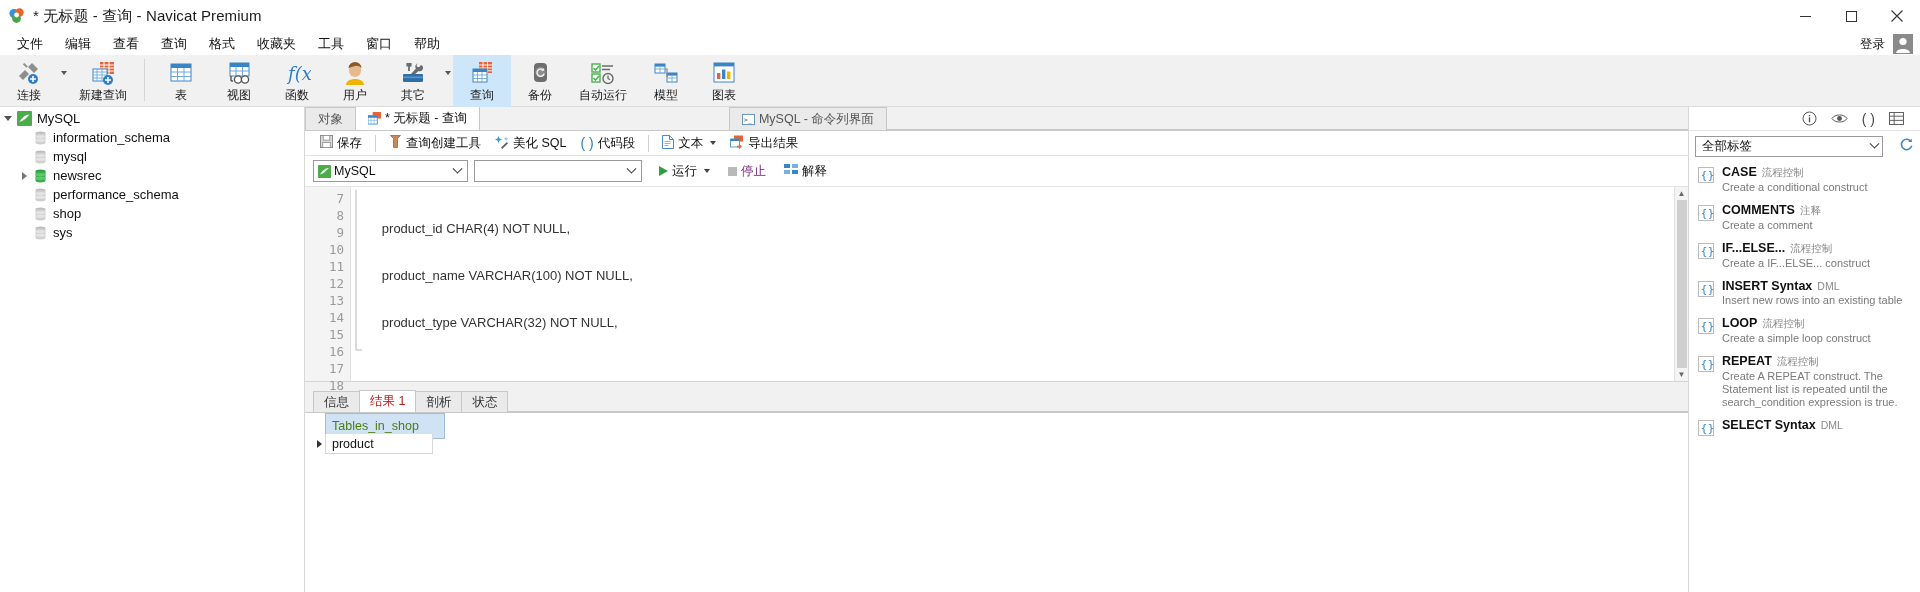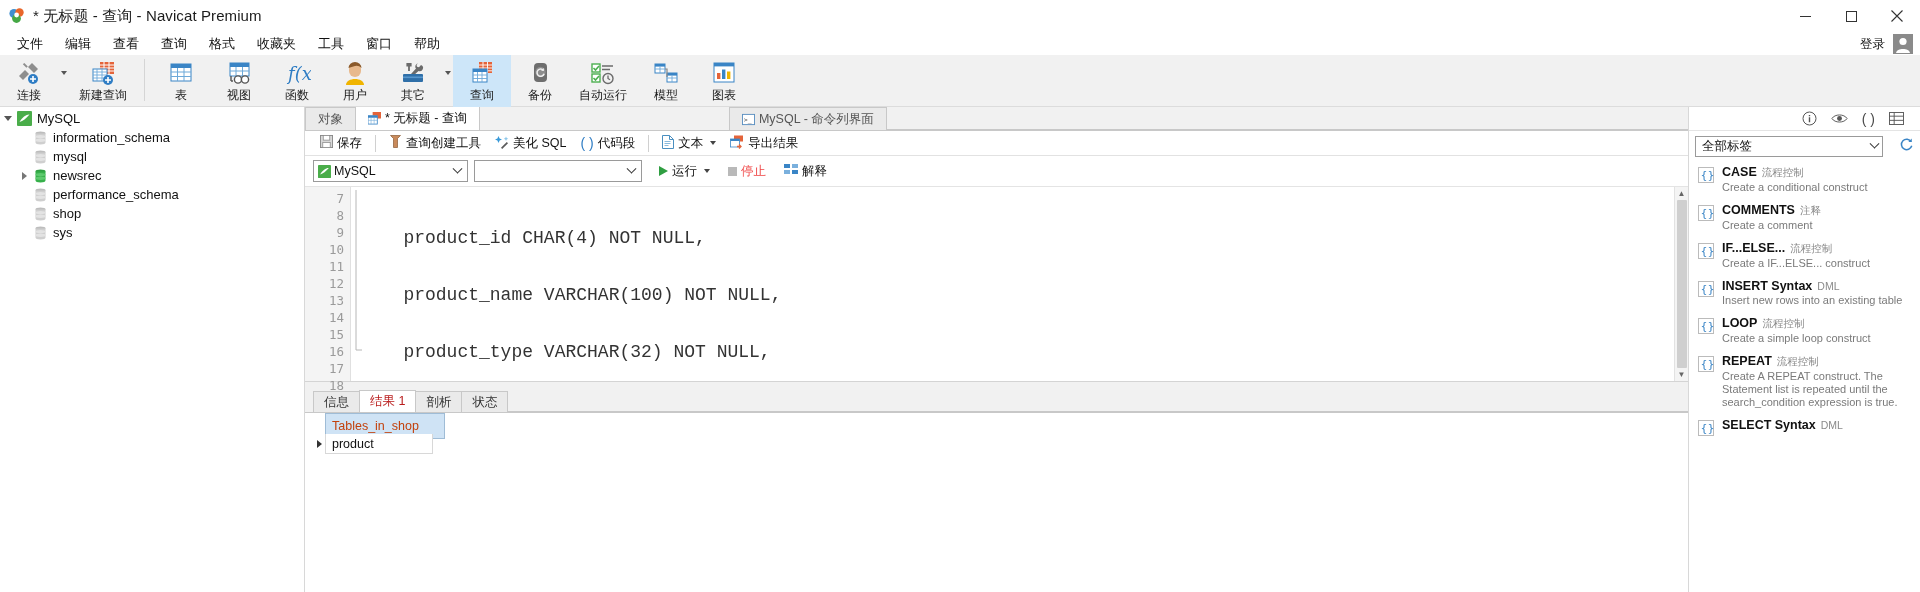--- a/index.html
+++ b/index.html
@@ -105,36 +105,36 @@
   }
   .combo.db { width:155px; }
   .combo.schema { width:168px; margin-left:6px; }
   .combo .cb-text { flex:1; padding-left:3px; white-space:nowrap; overflow:hidden; }
   .cb-arrow {
     width:16px; height:20px; display:flex; align-items:center; justify-content:center;
   }
   .chev { width:7px;height:7px;border-right:1.4px solid #333;border-bottom:1.4px solid #333;transform:rotate(45deg) translate(-2px,-2px); }
   .run-group { display:flex; align-items:center; margin-left:12px; gap:8px; }
   .run-btn { display:flex; align-items:center; gap:4px; padding:2px 5px; font-size:12.5px; color:#111; }
-  .run-btn.disabled { color:#ef4444; }
+  .run-btn.disabled { color:#701a75; }
   .tri-run { width:0;height:0;border-top:5.5px solid transparent;border-bottom:5.5px solid transparent;border-left:9px solid #2f9e41; }
   .stop-sq { width:9px;height:9px;background:#b9b9b9; }
 
   
   .editor-wrap { flex:none; height:195px; display:flex; background:#fff; position:relative; border-top:1px solid #e4e4e4; }
   .gutter {
     width:46px; background:#f4f4f4; flex:none; text-align:right; padding-top:3px;
     font-family:"DejaVu Sans Mono","Liberation Mono",monospace; font-size:12.5px; color:#9a9a9a;
     border-right:1px solid #e0e0e0;
   }
   .gl { height:17px; line-height:17px; padding-right:6px; }
   .foldcol { width:12px; background:#fff; flex:none; padding-top:3px; position:relative; }
   .code {
     flex:1; padding-top:3px; padding-left:8px; overflow:hidden;
-    font-family:Liberation Mono, monospace; font-size:18px;
+    font-family:Liberation Sans, sans-serif; font-size:13px;
     white-space:pre; color:#666;
   }
   .cl { height:17px; line-height:17px; }
   .plain { color:#333; }
   .vscroll {
     width:14px; background:#f4f4f4; border-left:1px solid #e2e2e2; flex:none;
     display:flex; flex-direction:column; align-items:center; justify-content:space-between; padding:2px 0;
   }
   .vs-arrow { font-size:8px; color:#666; }
   .vs-thumb { width:10px; flex:1; background:#cfcfcf; margin:2px 0; border-radius:1px; }
@@ -145,21 +145,21 @@
   .rtab {
     height:21px; padding:0 10px; display:flex; align-items:center; font-size:12.5px; color:#333;
     background:#eaeaea; border:1px solid #c8c8c8; border-bottom:none; margin-right:-1px;
   }
   .rtab.active { background:#fff; color:#b91c1c; height:22px; }
   .res-rest { flex:1; border-bottom:1px solid #c8c8c8; }
   .grid { flex:1; overflow:hidden; padding-left:8px; }
   .grid-head { display:flex; height:21px; }
   .gh-cell {
     width:120px; background:#cfe3f5; border:1px solid #9fbcd6; display:flex; align-items:center;
-    padding:12px 6px; font-size:12.5px; color:#c2410c;
+    padding:12px 6px; font-size:12.5px; color:#4d7c0f;
   }
   .grid-row { display:flex; height:20px; }
   .gr-marker { width:12px; display:flex; align-items:center; justify-content:center; }
   .gr-tri { width:0;height:0;border-top:4px solid transparent;border-bottom:4px solid transparent;border-left:5px solid #333; }
   .gr-cell {
     width:108px; border:1px solid #d8d8d8; border-top:none; display:flex; align-items:center;
     padding:0 6px; font-size:12.5px; color:#111; background:#fff;
   }
 
   

